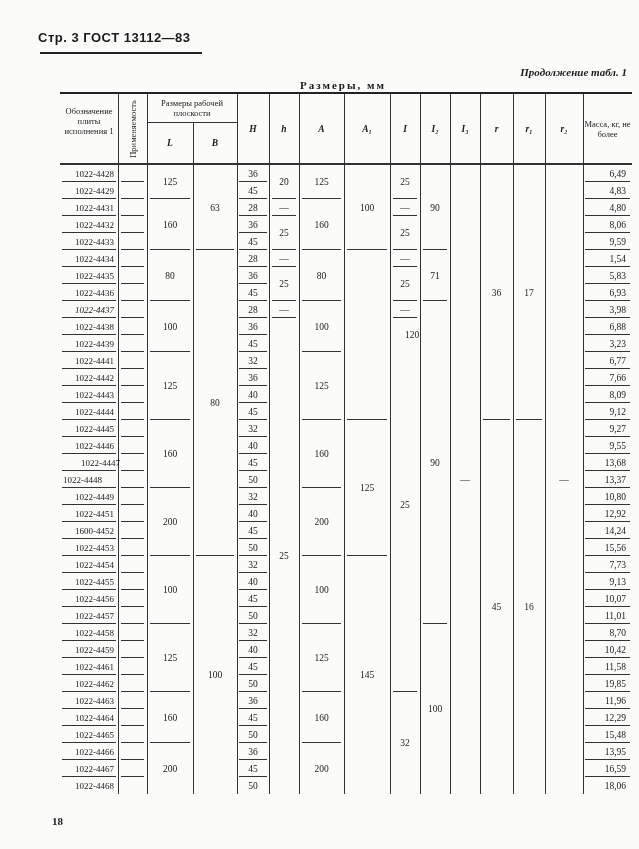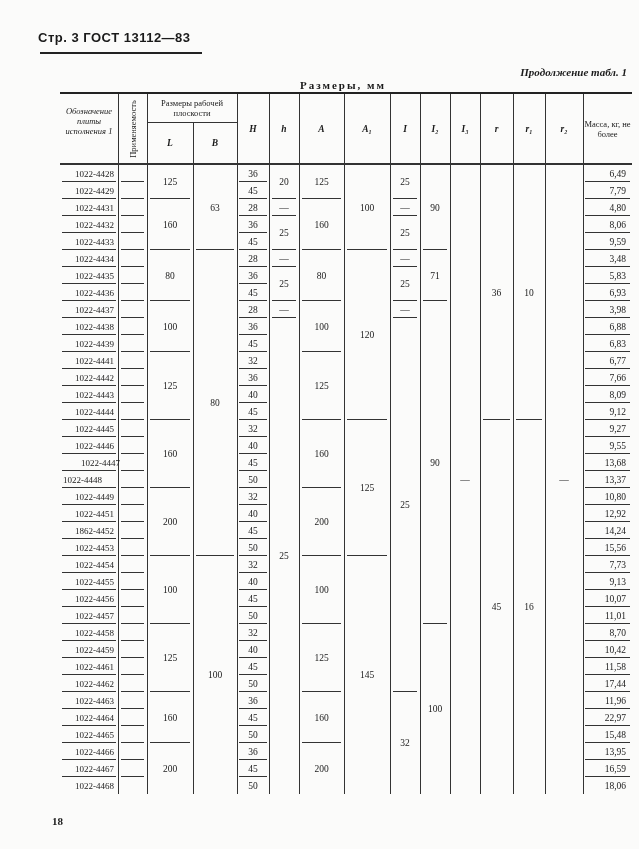--- a/index.html
+++ b/index.html
@@ -27,21 +27,21 @@
 <body>
 
 <div class="hdr-title">Стр. 3   ГОСТ 13112—83</div>
 <div class="hdr-rule"></div>
 <div class="cont">Продолжение табл. 1</div>
 <div class="dims-title">Размеры, мм</div>
 
 <div class="rule-top"></div>
 <div class="rule-head"></div>
 
-<div class="hcell" style="left:60px;top:95px;width:58px;height:52px;font-style:italic;">
+<div class="hcell" style="left:60px;top:95px;width:58px;height:52px;">
   <span>Обозначение плиты исполнения 1</span>
 </div>
 <div class="hcell" style="left:118px;top:95px;width:29px;height:68px;">
   <span class="vert">Применяемость</span>
 </div>
 <div class="hcell" style="left:147px;top:95px;width:90px;height:25px;">
   <span>Размеры рабочей плоскости</span>
 </div>
 <div class="hline" style="left:147px;top:122px;width:90px;"></div>
 
@@ -104,21 +104,21 @@
     <div class="vline" style="left:583px;top:94px;height:700px;"></div>
     <div class="cell desig" style="left:60px;top:165px;width:58px;height:17px;">1022-4428</div>
     <div class="cell" style="left:237px;top:165px;width:32px;height:17px;">36</div>
     <div class="cell mass" style="left:583px;top:165px;width:49px;height:17px;">6,49</div>
     <div class="hline" style="left:62px;top:181px;width:54px;"></div>
     <div class="hline" style="left:121px;top:181px;width:23px;"></div>
     <div class="hline" style="left:239px;top:181px;width:28px;"></div>
     <div class="hline" style="left:585px;top:181px;width:45px;"></div>
     <div class="cell desig" style="left:60px;top:182px;width:58px;height:17px;">1022-4429</div>
     <div class="cell" style="left:237px;top:182px;width:32px;height:17px;">45</div>
-    <div class="cell mass" style="left:583px;top:182px;width:49px;height:17px;">7,79</div>
+    <div class="cell mass" style="left:583px;top:182px;width:49px;height:17px;">4,83</div>
     <div class="hline" style="left:62px;top:198px;width:54px;"></div>
     <div class="hline" style="left:121px;top:198px;width:23px;"></div>
     <div class="hline" style="left:239px;top:198px;width:28px;"></div>
     <div class="hline" style="left:585px;top:198px;width:45px;"></div>
     <div class="cell desig" style="left:60px;top:199px;width:58px;height:17px;">1022-4431</div>
     <div class="cell" style="left:237px;top:199px;width:32px;height:17px;">28</div>
     <div class="cell mass" style="left:583px;top:199px;width:49px;height:17px;">4,80</div>
     <div class="hline" style="left:62px;top:215px;width:54px;"></div>
     <div class="hline" style="left:121px;top:215px;width:23px;"></div>
     <div class="hline" style="left:239px;top:215px;width:28px;"></div>
@@ -132,56 +132,56 @@
     <div class="hline" style="left:585px;top:232px;width:45px;"></div>
     <div class="cell desig" style="left:60px;top:233px;width:58px;height:17px;">1022-4433</div>
     <div class="cell" style="left:237px;top:233px;width:32px;height:17px;">45</div>
     <div class="cell mass" style="left:583px;top:233px;width:49px;height:17px;">9,59</div>
     <div class="hline" style="left:62px;top:249px;width:54px;"></div>
     <div class="hline" style="left:121px;top:249px;width:23px;"></div>
     <div class="hline" style="left:239px;top:249px;width:28px;"></div>
     <div class="hline" style="left:585px;top:249px;width:45px;"></div>
     <div class="cell desig" style="left:60px;top:250px;width:58px;height:17px;">1022-4434</div>
     <div class="cell" style="left:237px;top:250px;width:32px;height:17px;">28</div>
-    <div class="cell mass" style="left:583px;top:250px;width:49px;height:17px;">3,48</div>
+    <div class="cell mass" style="left:583px;top:250px;width:49px;height:17px;">1,54</div>
     <div class="hline" style="left:62px;top:266px;width:54px;"></div>
     <div class="hline" style="left:121px;top:266px;width:23px;"></div>
     <div class="hline" style="left:239px;top:266px;width:28px;"></div>
     <div class="hline" style="left:585px;top:266px;width:45px;"></div>
     <div class="cell desig" style="left:60px;top:267px;width:58px;height:17px;">1022-4435</div>
     <div class="cell" style="left:237px;top:267px;width:32px;height:17px;">36</div>
     <div class="cell mass" style="left:583px;top:267px;width:49px;height:17px;">5,83</div>
     <div class="hline" style="left:62px;top:283px;width:54px;"></div>
     <div class="hline" style="left:121px;top:283px;width:23px;"></div>
     <div class="hline" style="left:239px;top:283px;width:28px;"></div>
     <div class="hline" style="left:585px;top:283px;width:45px;"></div>
     <div class="cell desig" style="left:60px;top:284px;width:58px;height:17px;">1022-4436</div>
     <div class="cell" style="left:237px;top:284px;width:32px;height:17px;">45</div>
     <div class="cell mass" style="left:583px;top:284px;width:49px;height:17px;">6,93</div>
     <div class="hline" style="left:62px;top:300px;width:54px;"></div>
     <div class="hline" style="left:121px;top:300px;width:23px;"></div>
     <div class="hline" style="left:239px;top:300px;width:28px;"></div>
     <div class="hline" style="left:585px;top:300px;width:45px;"></div>
-    <div class="cell desig" style="left:60px;top:301px;width:58px;height:17px;">1022-4437</div>
+    <div class="cell desig" style="left:60px;top:301px;width:58px;height:17px;font-style:italic;">1022-4437</div>
     <div class="cell" style="left:237px;top:301px;width:32px;height:17px;">28</div>
     <div class="cell mass" style="left:583px;top:301px;width:49px;height:17px;">3,98</div>
     <div class="hline" style="left:62px;top:317px;width:54px;"></div>
     <div class="hline" style="left:121px;top:317px;width:23px;"></div>
     <div class="hline" style="left:239px;top:317px;width:28px;"></div>
     <div class="hline" style="left:585px;top:317px;width:45px;"></div>
     <div class="cell desig" style="left:60px;top:318px;width:58px;height:17px;">1022-4438</div>
     <div class="cell" style="left:237px;top:318px;width:32px;height:17px;">36</div>
     <div class="cell mass" style="left:583px;top:318px;width:49px;height:17px;">6,88</div>
     <div class="hline" style="left:62px;top:334px;width:54px;"></div>
     <div class="hline" style="left:121px;top:334px;width:23px;"></div>
     <div class="hline" style="left:239px;top:334px;width:28px;"></div>
     <div class="hline" style="left:585px;top:334px;width:45px;"></div>
     <div class="cell desig" style="left:60px;top:335px;width:58px;height:17px;">1022-4439</div>
     <div class="cell" style="left:237px;top:335px;width:32px;height:17px;">45</div>
-    <div class="cell mass" style="left:583px;top:335px;width:49px;height:17px;">6,83</div>
+    <div class="cell mass" style="left:583px;top:335px;width:49px;height:17px;">3,23</div>
     <div class="hline" style="left:62px;top:351px;width:54px;"></div>
     <div class="hline" style="left:121px;top:351px;width:23px;"></div>
     <div class="hline" style="left:239px;top:351px;width:28px;"></div>
     <div class="hline" style="left:585px;top:351px;width:45px;"></div>
     <div class="cell desig" style="left:60px;top:352px;width:58px;height:17px;">1022-4441</div>
     <div class="cell" style="left:237px;top:352px;width:32px;height:17px;">32</div>
     <div class="cell mass" style="left:583px;top:352px;width:49px;height:17px;">6,77</div>
     <div class="hline" style="left:62px;top:368px;width:54px;"></div>
     <div class="hline" style="left:121px;top:368px;width:23px;"></div>
     <div class="hline" style="left:239px;top:368px;width:28px;"></div>
@@ -242,21 +242,21 @@
     <div class="hline" style="left:121px;top:504px;width:23px;"></div>
     <div class="hline" style="left:239px;top:504px;width:28px;"></div>
     <div class="hline" style="left:585px;top:504px;width:45px;"></div>
     <div class="cell desig" style="left:60px;top:505px;width:58px;height:17px;">1022-4451</div>
     <div class="cell" style="left:237px;top:505px;width:32px;height:17px;">40</div>
     <div class="cell mass" style="left:583px;top:505px;width:49px;height:17px;">12,92</div>
     <div class="hline" style="left:62px;top:521px;width:54px;"></div>
     <div class="hline" style="left:121px;top:521px;width:23px;"></div>
     <div class="hline" style="left:239px;top:521px;width:28px;"></div>
     <div class="hline" style="left:585px;top:521px;width:45px;"></div>
-    <div class="cell desig" style="left:60px;top:522px;width:58px;height:17px;">1862-4452</div>
+    <div class="cell desig" style="left:60px;top:522px;width:58px;height:17px;">1600-4452</div>
     <div class="cell" style="left:237px;top:522px;width:32px;height:17px;">45</div>
     <div class="cell mass" style="left:583px;top:522px;width:49px;height:17px;">14,24</div>
     <div class="hline" style="left:62px;top:538px;width:54px;"></div>
     <div class="hline" style="left:121px;top:538px;width:23px;"></div>
     <div class="hline" style="left:239px;top:538px;width:28px;"></div>
     <div class="hline" style="left:585px;top:538px;width:45px;"></div>
     <div class="cell desig" style="left:60px;top:539px;width:58px;height:17px;">1022-4453</div>
     <div class="cell" style="left:237px;top:539px;width:32px;height:17px;">50</div>
     <div class="cell mass" style="left:583px;top:539px;width:49px;height:17px;">15,56</div>
     <div class="hline" style="left:62px;top:555px;width:54px;"></div>
@@ -307,35 +307,35 @@
     <div class="hline" style="left:585px;top:657px;width:45px;"></div>
     <div class="cell desig" style="left:60px;top:658px;width:58px;height:17px;">1022-4461</div>
     <div class="cell" style="left:237px;top:658px;width:32px;height:17px;">45</div>
     <div class="cell mass" style="left:583px;top:658px;width:49px;height:17px;">11,58</div>
     <div class="hline" style="left:62px;top:674px;width:54px;"></div>
     <div class="hline" style="left:121px;top:674px;width:23px;"></div>
     <div class="hline" style="left:239px;top:674px;width:28px;"></div>
     <div class="hline" style="left:585px;top:674px;width:45px;"></div>
     <div class="cell desig" style="left:60px;top:675px;width:58px;height:17px;">1022-4462</div>
     <div class="cell" style="left:237px;top:675px;width:32px;height:17px;">50</div>
-    <div class="cell mass" style="left:583px;top:675px;width:49px;height:17px;">17,44</div>
+    <div class="cell mass" style="left:583px;top:675px;width:49px;height:17px;">19,85</div>
     <div class="hline" style="left:62px;top:691px;width:54px;"></div>
     <div class="hline" style="left:121px;top:691px;width:23px;"></div>
     <div class="hline" style="left:239px;top:691px;width:28px;"></div>
     <div class="hline" style="left:585px;top:691px;width:45px;"></div>
     <div class="cell desig" style="left:60px;top:692px;width:58px;height:17px;">1022-4463</div>
     <div class="cell" style="left:237px;top:692px;width:32px;height:17px;">36</div>
     <div class="cell mass" style="left:583px;top:692px;width:49px;height:17px;">11,96</div>
     <div class="hline" style="left:62px;top:708px;width:54px;"></div>
     <div class="hline" style="left:121px;top:708px;width:23px;"></div>
     <div class="hline" style="left:239px;top:708px;width:28px;"></div>
     <div class="hline" style="left:585px;top:708px;width:45px;"></div>
     <div class="cell desig" style="left:60px;top:709px;width:58px;height:17px;">1022-4464</div>
     <div class="cell" style="left:237px;top:709px;width:32px;height:17px;">45</div>
-    <div class="cell mass" style="left:583px;top:709px;width:49px;height:17px;">22,97</div>
+    <div class="cell mass" style="left:583px;top:709px;width:49px;height:17px;">12,29</div>
     <div class="hline" style="left:62px;top:725px;width:54px;"></div>
     <div class="hline" style="left:121px;top:725px;width:23px;"></div>
     <div class="hline" style="left:239px;top:725px;width:28px;"></div>
     <div class="hline" style="left:585px;top:725px;width:45px;"></div>
     <div class="cell desig" style="left:60px;top:726px;width:58px;height:17px;">1022-4465</div>
     <div class="cell" style="left:237px;top:726px;width:32px;height:17px;">50</div>
     <div class="cell mass" style="left:583px;top:726px;width:49px;height:17px;">15,48</div>
     <div class="hline" style="left:62px;top:742px;width:54px;"></div>
     <div class="hline" style="left:121px;top:742px;width:23px;"></div>
     <div class="hline" style="left:239px;top:742px;width:28px;"></div>
@@ -412,21 +412,21 @@
     <div class="hline" style="left:302px;top:555px;width:39px;"></div>
     <div class="cell" style="left:299px;top:556px;width:45px;height:68px;">100</div>
     <div class="hline" style="left:302px;top:623px;width:39px;"></div>
     <div class="cell" style="left:299px;top:624px;width:45px;height:68px;">125</div>
     <div class="hline" style="left:302px;top:691px;width:39px;"></div>
     <div class="cell" style="left:299px;top:692px;width:45px;height:51px;">160</div>
     <div class="hline" style="left:302px;top:742px;width:39px;"></div>
     <div class="cell" style="left:299px;top:743px;width:45px;height:51px;">200</div>
     <div class="cell" style="left:344px;top:165px;width:46px;height:85px;">100</div>
     <div class="hline" style="left:347px;top:249px;width:40px;"></div>
-    <div class="cell" style="left:344px;top:250px;width:46px;height:170px;">120</div>
+    <div class="cell" style="left:344px;top:250px;width:46px;height:170px;padding-left:45px;">120</div>
     <div class="hline" style="left:347px;top:419px;width:40px;"></div>
     <div class="cell" style="left:344px;top:420px;width:46px;height:136px;">125</div>
     <div class="hline" style="left:347px;top:555px;width:40px;"></div>
     <div class="cell" style="left:344px;top:556px;width:46px;height:238px;">145</div>
     <div class="cell" style="left:390px;top:165px;width:30px;height:34px;">25</div>
     <div class="hline" style="left:393px;top:198px;width:24px;"></div>
     <div class="cell" style="left:390px;top:199px;width:30px;height:17px;">—</div>
     <div class="hline" style="left:393px;top:215px;width:24px;"></div>
     <div class="cell" style="left:390px;top:216px;width:30px;height:34px;">25</div>
     <div class="hline" style="left:393px;top:249px;width:24px;"></div>
@@ -443,19 +443,19 @@
     <div class="hline" style="left:423px;top:249px;width:24px;"></div>
     <div class="cell" style="left:420px;top:250px;width:30px;height:51px;">71</div>
     <div class="hline" style="left:423px;top:300px;width:24px;"></div>
     <div class="cell" style="left:420px;top:301px;width:30px;height:323px;">90</div>
     <div class="hline" style="left:423px;top:623px;width:24px;"></div>
     <div class="cell" style="left:420px;top:624px;width:30px;height:170px;">100</div>
     <div class="cell" style="left:450px;top:165px;width:30px;height:629px;">—</div>
     <div class="cell" style="left:480px;top:165px;width:33px;height:255px;">36</div>
     <div class="hline" style="left:483px;top:419px;width:27px;"></div>
     <div class="cell" style="left:480px;top:420px;width:33px;height:374px;">45</div>
-    <div class="cell" style="left:513px;top:165px;width:32px;height:255px;">10</div>
+    <div class="cell" style="left:513px;top:165px;width:32px;height:255px;">17</div>
     <div class="hline" style="left:516px;top:419px;width:26px;"></div>
     <div class="cell" style="left:513px;top:420px;width:32px;height:374px;">16</div>
     <div class="cell" style="left:545px;top:165px;width:38px;height:629px;">—</div>
   </div>
 
 <div class="page-num">18</div>
 
 </body></html>

